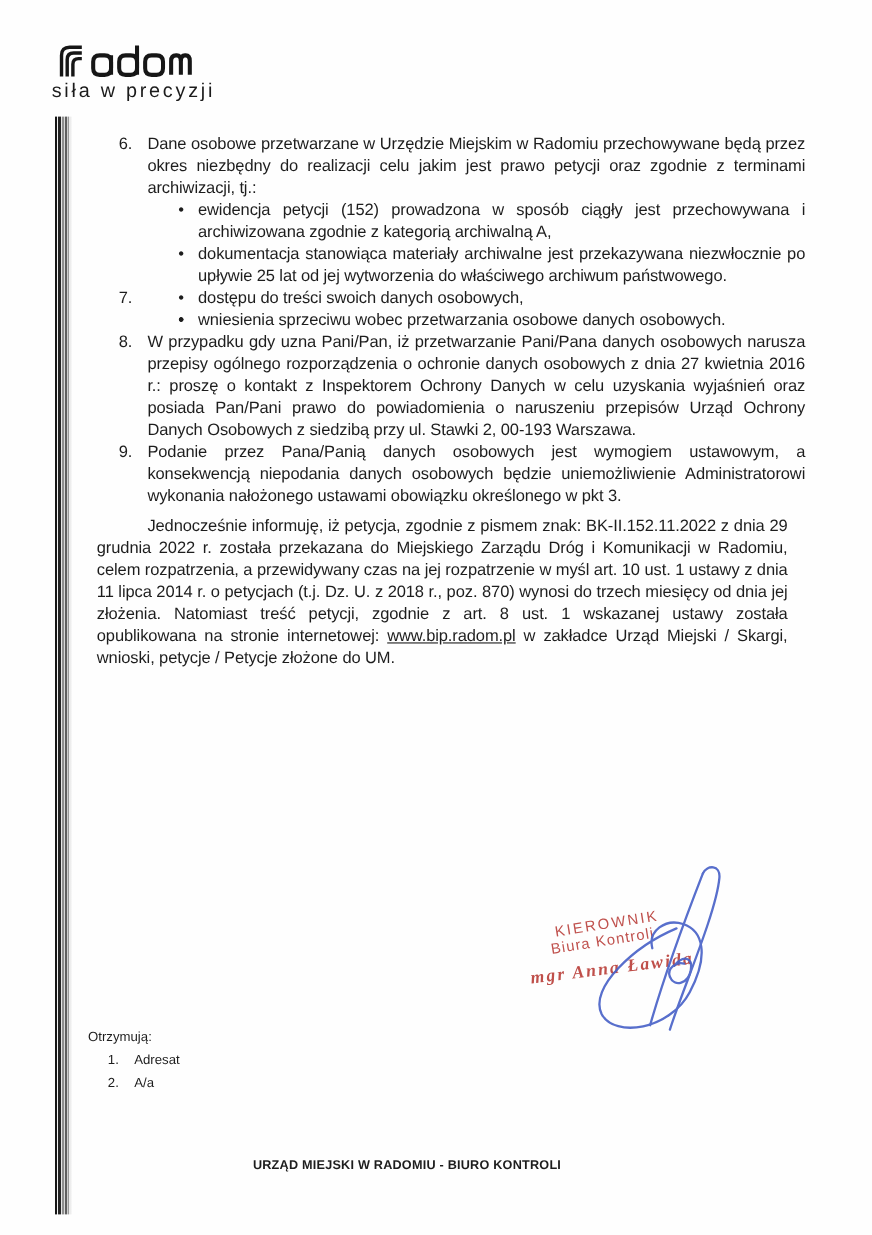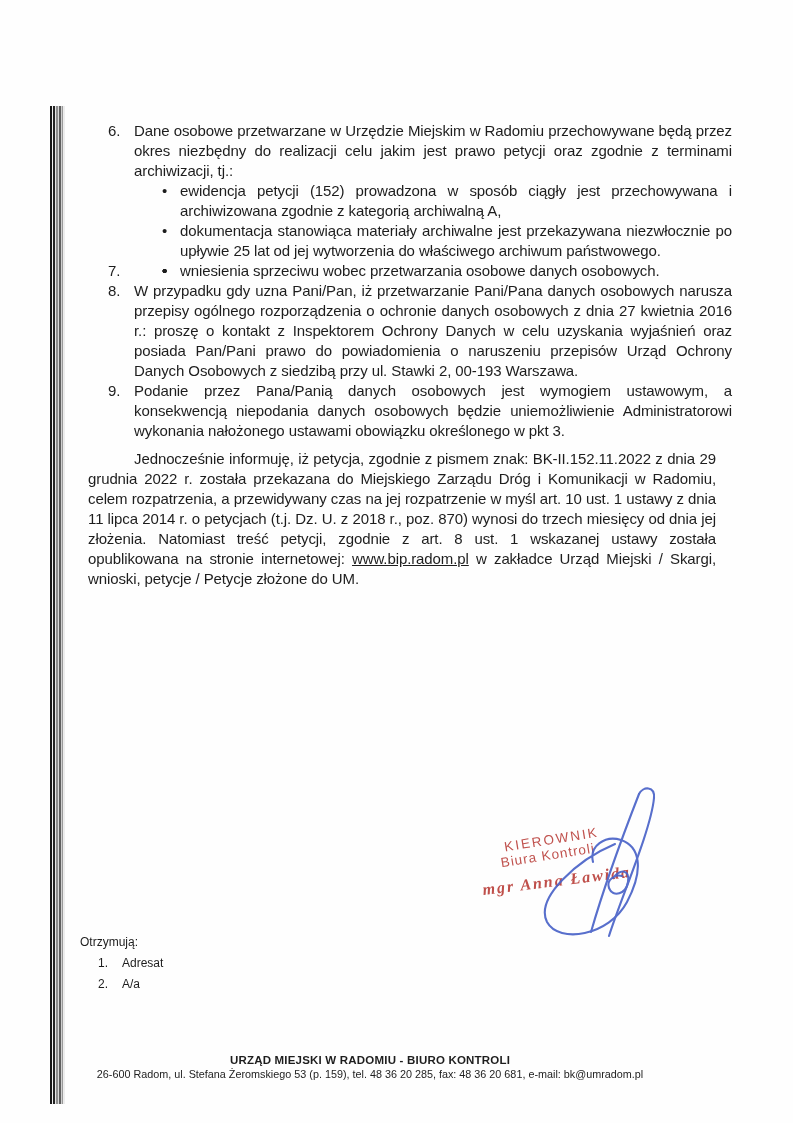--- a/index.html
+++ b/index.html
@@ -73,39 +73,62 @@
   
   .footer{position:absolute;left:70px;top:1054px;width:600px;text-align:center;}
   .f-title{font-size:11.5px;font-weight:bold;letter-spacing:0.2px;}
   .f-addr{font-size:10.8px;margin-top:2px;color:#222;}
 </style>
 </head>
 <body>
 
 <div class="page">
 
+  <header class="logo">
+    <span class="sr-only">radom</span>
+    <svg width="133" height="31" viewBox="0 0 162 42" fill="none" stroke="#161616" stroke-width="5" stroke-linejoin="round">
+
+      <g stroke-width="4.2">
+        <path d="M3,40 L3,14 Q3,4 13,4 L28,4"></path>
+        <path d="M10,40 L10,19 Q10,11 18,11 L28,11"></path>
+        <path d="M17,40 L17,25 Q17,18 24,18 L28,18"></path>
+      </g>
+
+      <path d="M42,22 Q42,14 50,14 L56,14 Q64,14 64,22 L64,30 Q64,38 56,38 L50,38 Q42,38 42,30 Z"></path>
+      <path d="M64,14 L64,38"></path>
+
+      <path d="M74,22 Q74,14 82,14 L88,14 Q96,14 96,22 L96,30 Q96,38 88,38 L82,38 Q74,38 74,30 Z"></path>
+      <path d="M96,2 L96,38"></path>
+
+      <path d="M106,22 Q106,14 114,14 L120,14 Q128,14 128,22 L128,30 Q128,38 120,38 L114,38 Q106,38 106,30 Z"></path>
+
+      <path d="M138,38 L138,21 Q138,14 144,14 L145,14 Q150,14 150,21 L150,38"></path>
+      <path d="M150,21 Q150,14 155,14 L156,14 Q161,14 161,21 L161,38"></path>
+    </svg>
+    <div class="tagline">siła w precyzji</div>
+  </header>
 
   <div class="binding"></div>
 
   <main class="content">
     <ol class="main-list">
 
       <li>
         <span class="num">6.</span>
         <span>Dane osobowe przetwarzane w Urzędzie Miejskim w Radomiu przechowywane będą przez okres niezbędny do realizacji celu jakim jest prawo petycji oraz zgodnie z terminami archiwizacji, tj.:</span>
         <ul class="sub-list">
           <li><span class="bullet">•</span><span>ewidencja petycji (152) prowadzona w sposób ciągły jest przechowywana i archiwizowana zgodnie z kategorią archiwalną A,</span></li>
           <li><span class="bullet">•</span><span>dokumentacja stanowiąca materiały archiwalne jest przekazywana niezwłocznie po upływie 25 lat od jej wytworzenia do właściwego archiwum państwowego.</span></li>
         </ul>
       </li>
 
       <li>
         <span class="num">7.</span>
         <ul class="sub-list">
-          <li><span class="bullet">•</span></li>
+          <li><span class="bullet">•</span><span>dostępu do treści swoich danych osobowych,</span></li>
           <li><span class="bullet">•</span></li>
           <li><span class="bullet">•</span></li>
           <li><span class="bullet">•</span><span>wniesienia sprzeciwu wobec przetwarzania osobowe danych osobowych.</span></li>
         </ul>
       </li>
 
       <li>
         <span class="num">8.</span>
         <span>W przypadku gdy uzna Pani/Pan, iż przetwarzanie Pani/Pana danych osobowych narusza przepisy ogólnego rozporządzenia o ochronie danych osobowych z dnia 27 kwietnia 2016 r.: proszę o kontakt z Inspektorem Ochrony Danych w celu uzyskania wyjaśnień oraz posiada Pan/Pani prawo do powiadomienia o naruszeniu przepisów Urząd Ochrony Danych Osobowych z siedzibą przy ul. Stawki 2, 00-193 Warszawa.</span>
       </li>
@@ -137,16 +160,15 @@
   <div class="received">
     <div>Otrzymują:</div>
     <ol>
       <li><span class="rnum">1.</span><span>Adresat</span></li>
       <li><span class="rnum">2.</span><span>A/a</span></li>
     </ol>
   </div>
 
   <footer class="footer">
     <div class="f-title">URZĄD MIEJSKI W RADOMIU - BIURO KONTROLI</div>
-    <div class="f-addr">26-600 Radom, ul. Stefana Żeromskiego 53 (p. 159), tel. 48 36 20 285, fax: 48 36 20 681, e-mail: bk@umradom.pl</div>
   </footer>
 
 </div>
 
 </body></html>

